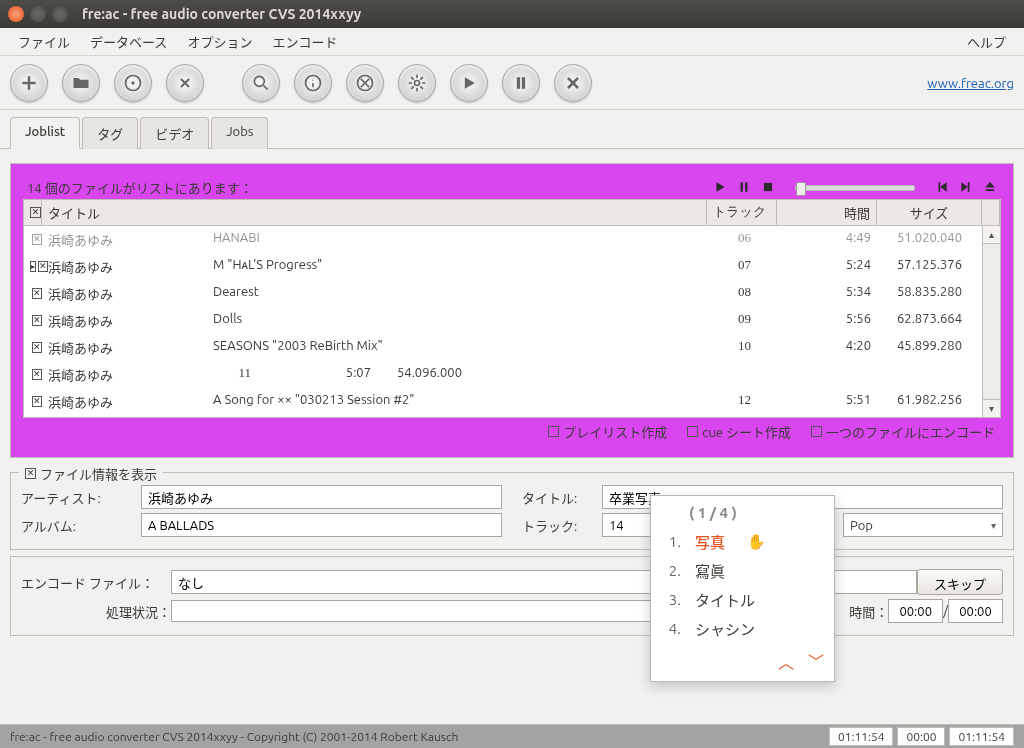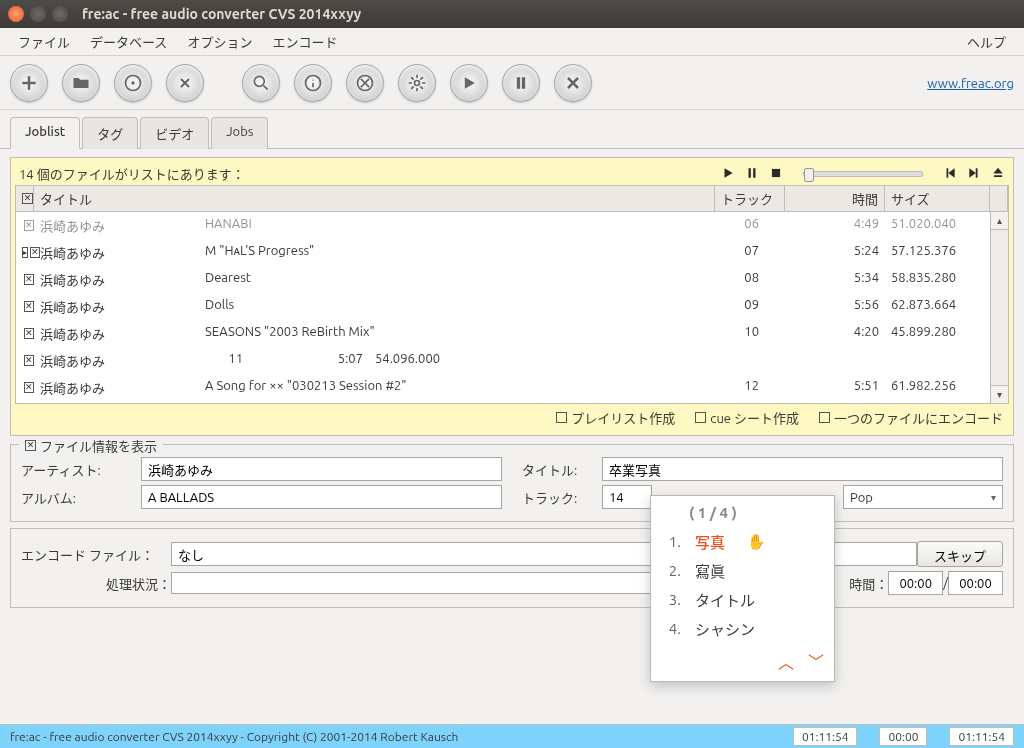--- a/index.html
+++ b/index.html
@@ -18,36 +18,36 @@
 .toolbar { height: 54px; display: flex; align-items: center; padding: 4px 10px; border-bottom: 1px solid #d6d3cf; gap: 14px; }
 .tbtn { width: 38px; height: 38px; border-radius: 50%; background: radial-gradient(#fafafa,#bfbfbf); border: 1px solid #a8a8a8; box-shadow: inset 0 2px 4px rgba(255,255,255,.8), 0 1px 2px rgba(0,0,0,.2); display:flex; align-items:center; justify-content:center; color:#555; }
 .tbtn svg { width: 20px; height: 20px; fill: #666; }
 .tbtn.small svg { width: 16px; height: 16px; }
 .link { color: #1a5fb4; text-decoration: underline; margin-left: auto; font-size: 13px; }
 
 .tabs { display: flex; border-bottom: 1px solid #c0bdb8; padding: 6px 10px 0 10px; gap: 2px; }
 .tab { padding: 6px 14px; border: 1px solid #c0bdb8; border-bottom: none; background: #e8e6e2; border-radius: 4px 4px 0 0; position: relative; top: 1px; }
 .tab.active { background: #f2f1f0; border-bottom: 1px solid #f2f1f0; font-weight: 500; }
 
-.listpane { margin: 8px 10px; border: 1px solid #c0bdb8; background: #fef9c3; padding: 4px; }
+.listpane { margin: 14px 10px; border: 1px solid #c0bdb8; background: #d946ef; padding: 12px; }
 .listhead { display: flex; align-items: center; padding: 2px 4px; }
 .listhead .left { flex: 1; font-size: 13px; }
 .ctrlicons { display: flex; gap: 10px; align-items: center; }
 .ctrlicons svg { width: 14px; height: 14px; fill: #2b2b2b; }
 .slider { width: 120px; height: 6px; background: #ddd; border: 1px solid #bbb; border-radius: 2px; position: relative; margin: 0 10px; }
 .slider .thumb { position: absolute; left: 0; top: -4px; width: 10px; height: 14px; background: #f0efed; border: 1px solid #999; border-radius: 2px; }
 
 .colhead { display: flex; border: 1px solid #c0bdb8; background: #ece9e5; font-size: 13px; }
 .colhead > div { padding: 3px 6px; border-right: 1px solid #c0bdb8; }
 .col-ck { width: 18px; }
 .col-artist { width: 165px; }
 .col-title { flex: 1; }
-.col-track { width: 70px; text-align: left; }
+.col-track { width: 70px; text-align: left; font-family: Liberation Serif, serif; }
 .col-time { width: 100px; text-align: right; }
-.col-size { width: 105px; text-align: left; }
+.col-size { width: 105px; text-align: center; }
 .col-sb { width: 18px; }
 
 .rows { height: 192px; position: relative; border: 1px solid #c0bdb8; border-top: none; background: #fff; overflow: hidden; }
 .row { display: flex; padding: 2px 0; font-size: 13px; }
 .row > div { padding: 2px 6px; }
 .row .col-ck { display: flex; align-items: center; gap: 2px; }
 .chk { width: 11px; height: 11px; border: 1px solid #555; display: inline-flex; align-items: center; justify-content: center; font-size: 9px; line-height: 1; }
 .row.cut { opacity: .55; }
 .scrollbar { position: absolute; right: 0; top: 0; bottom: 0; width: 18px; background: #eeece9; border-left: 1px solid #c0bdb8; }
 .sbarrow { height: 18px; display: flex; align-items: center; justify-content: center; font-size: 10px; color: #555; background: #f4f2ef; border-bottom: 1px solid #c0bdb8; }
@@ -61,23 +61,23 @@
 .formrow { display: flex; align-items: center; gap: 0; margin: 4px 0; }
 .formrow .lbl { width: 120px; text-align: left; font-size: 13px; }
 .formrow .lbl.short { width: 80px; }
 .inp { border: 1px solid #a9a6a0; background: #fff; padding: 3px 6px; font-size: 13px; height: 24px; }
 .inp.flex { flex: 1; }
 .inp.sel { display: flex; align-items: center; justify-content: space-between; }
 .inp.sel::after { content: "▾"; color: #666; font-size: 10px; }
 .btn { border: 1px solid #a9a6a0; background: linear-gradient(#fafaf8,#e8e5e0); padding: 4px 16px; font-size: 13px; border-radius: 3px; height: 26px; }
 .progbar { flex: 1; height: 22px; border: 1px solid #a9a6a0; background: #fff; }
 
-.statusbar { position: fixed; bottom: 0; left: 0; right: 0; height: 24px; border-top: 1px solid #c0bdb8; display: flex; align-items: center; padding: 0 10px; background: #7dd3fc; font-size: 12px; }
+.statusbar { position: fixed; bottom: 0; left: 0; right: 0; height: 24px; border-top: 1px solid #c0bdb8; display: flex; align-items: center; padding: 0 10px; background: #a3a3a3; font-size: 12px; }
 .statusbar .spacer { flex: 1; }
-.statusbar .cell { border: 1px solid #c0bdb8; padding: 2px 8px; margin-left: 22px; background: #fff; }
+.statusbar .cell { border: 1px solid #c0bdb8; padding: 2px 8px; margin-left: 4px; background: #fff; }
 
 .ime { position: absolute; left: 650px; top: 495px; width: 185px; background: #fff; border: 1px solid #bcb9b3; box-shadow: 0 4px 12px rgba(0,0,0,.2); padding: 8px 10px; z-index: 100; font-size: 15px; }
 .ime .counter { color: #888; margin-bottom: 6px; padding-left: 28px; font-weight: bold; }
 .ime .cand { display: flex; align-items: center; padding: 4px 0; gap: 14px; }
 .ime .cand .num { width: 20px; color: #666; text-align: right; }
 .ime .cand.sel .txt { color: #e95420; font-weight: 500; }
 .ime .nav { display: flex; justify-content: flex-end; gap: 14px; padding-top: 6px; color: #e95420; font-size: 16px; }
 .cursor-hand { margin-left: 8px; }
 </style>
 </head>

